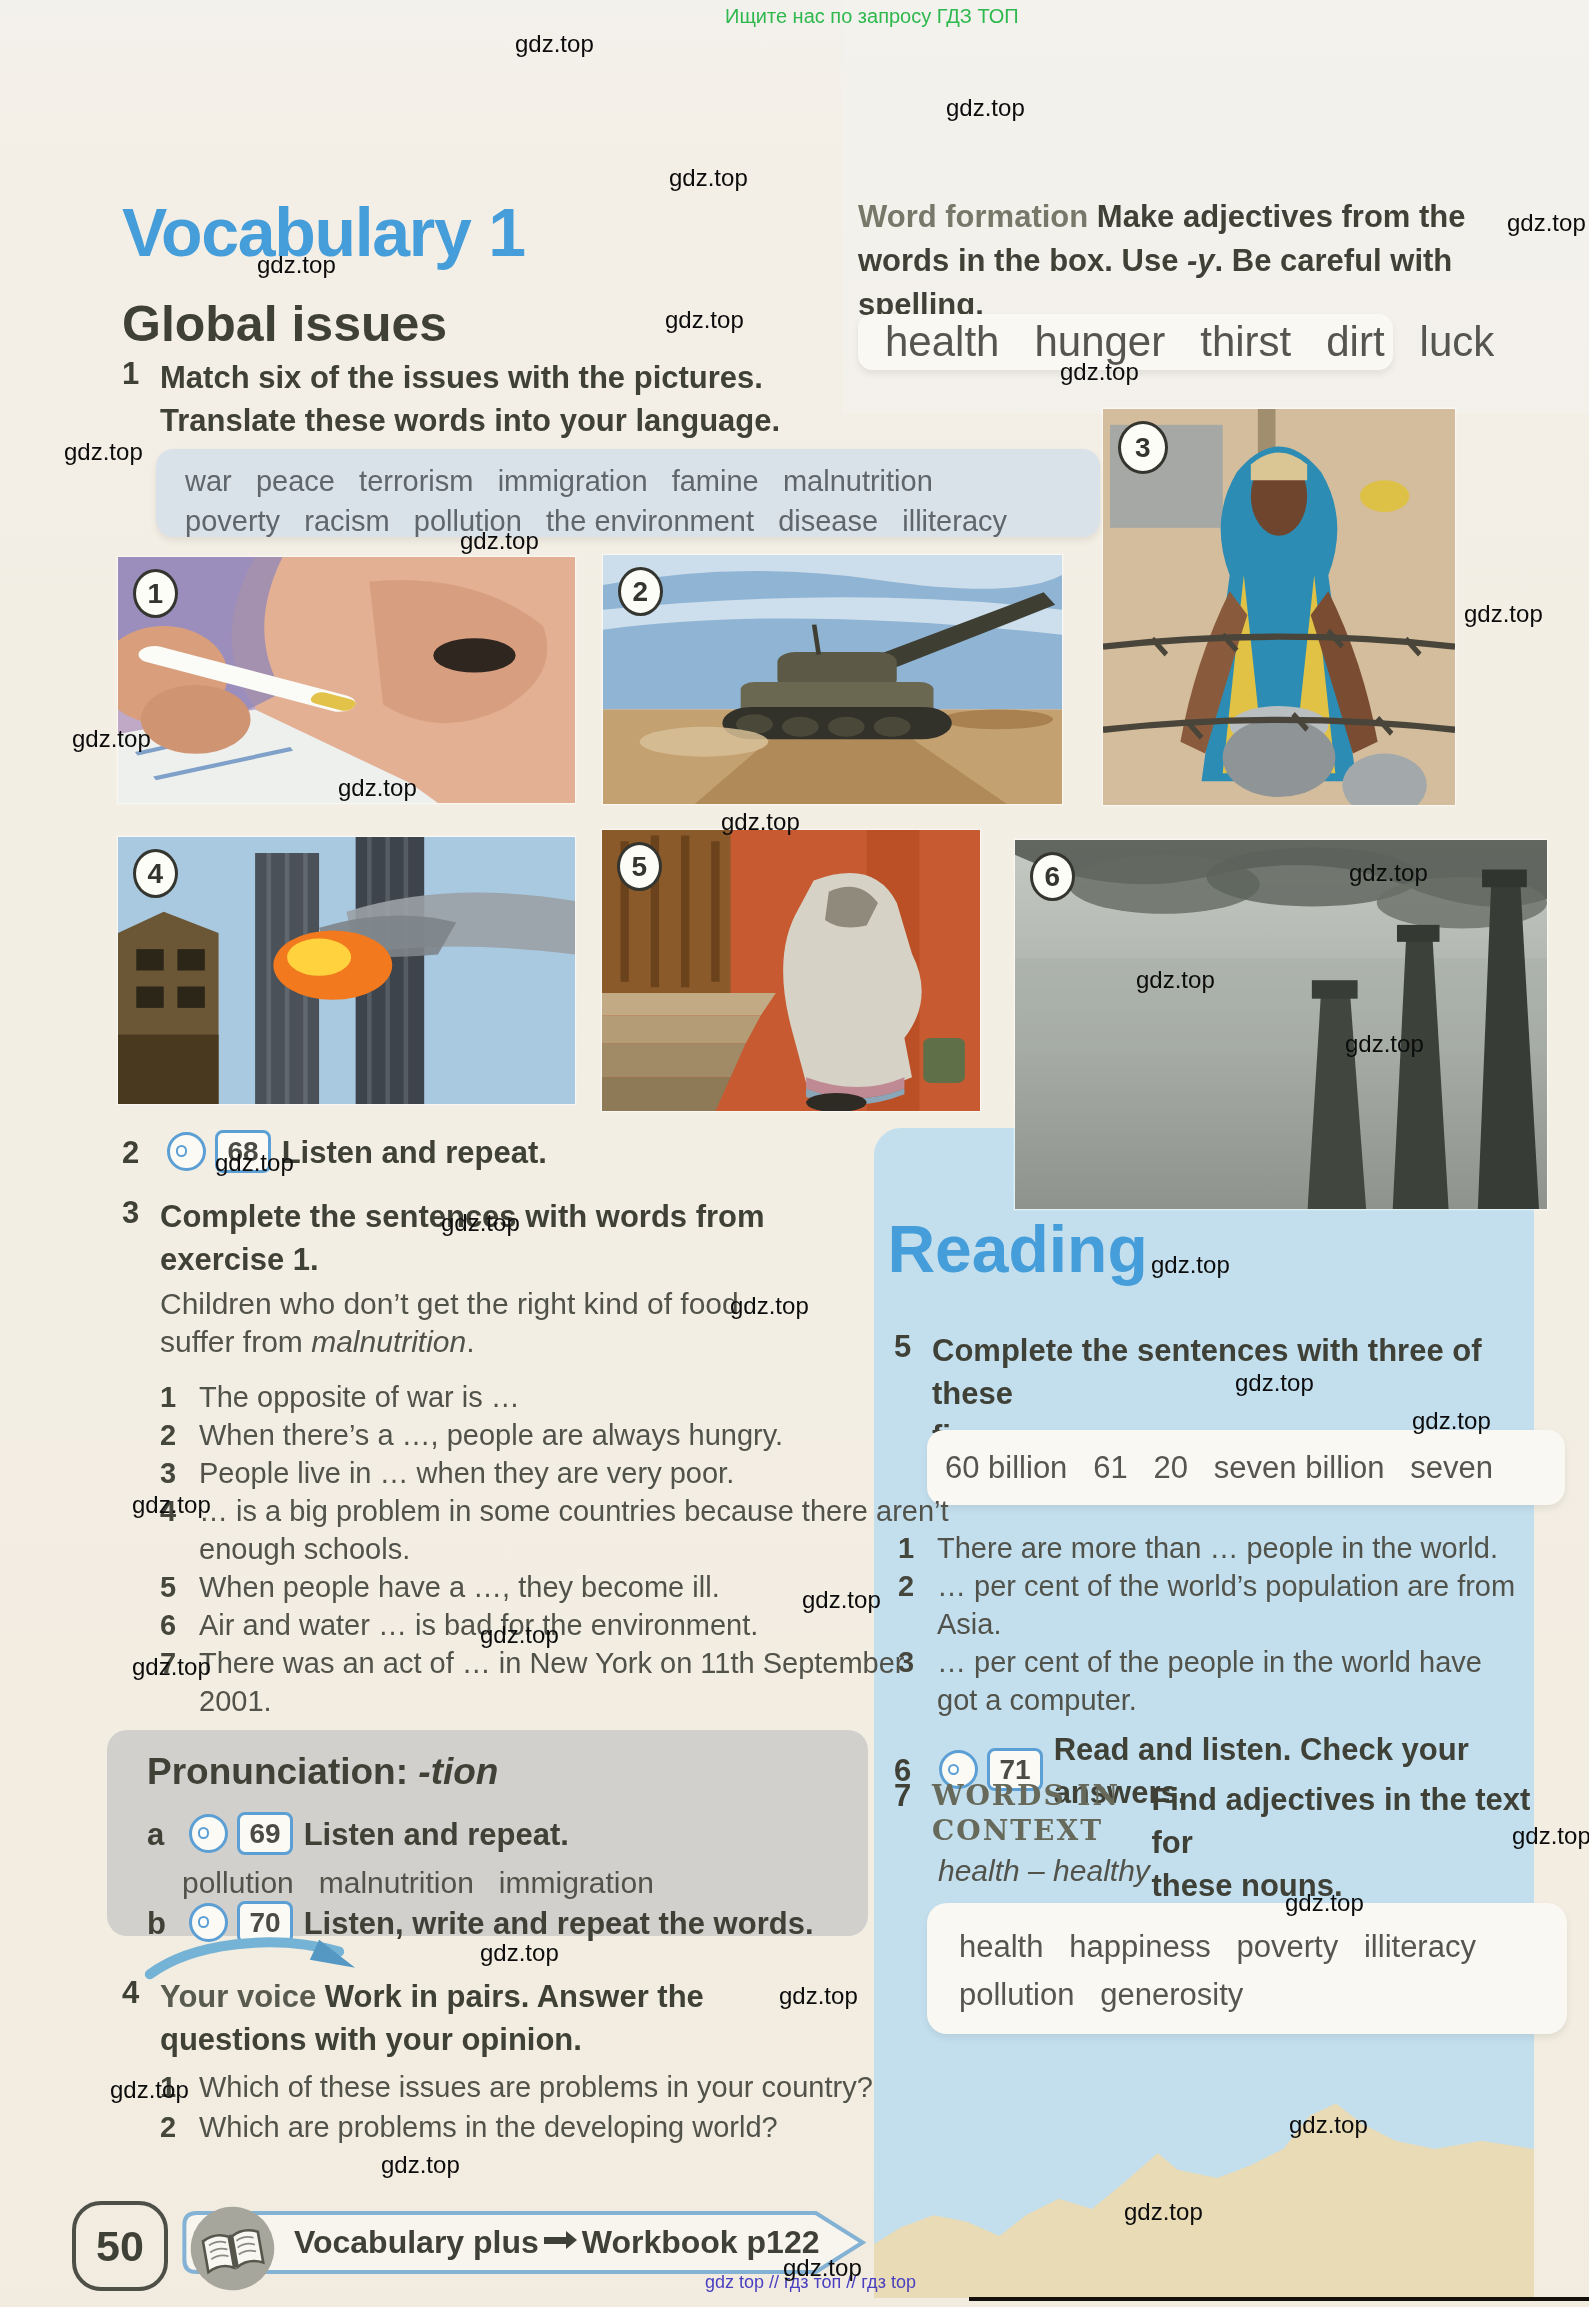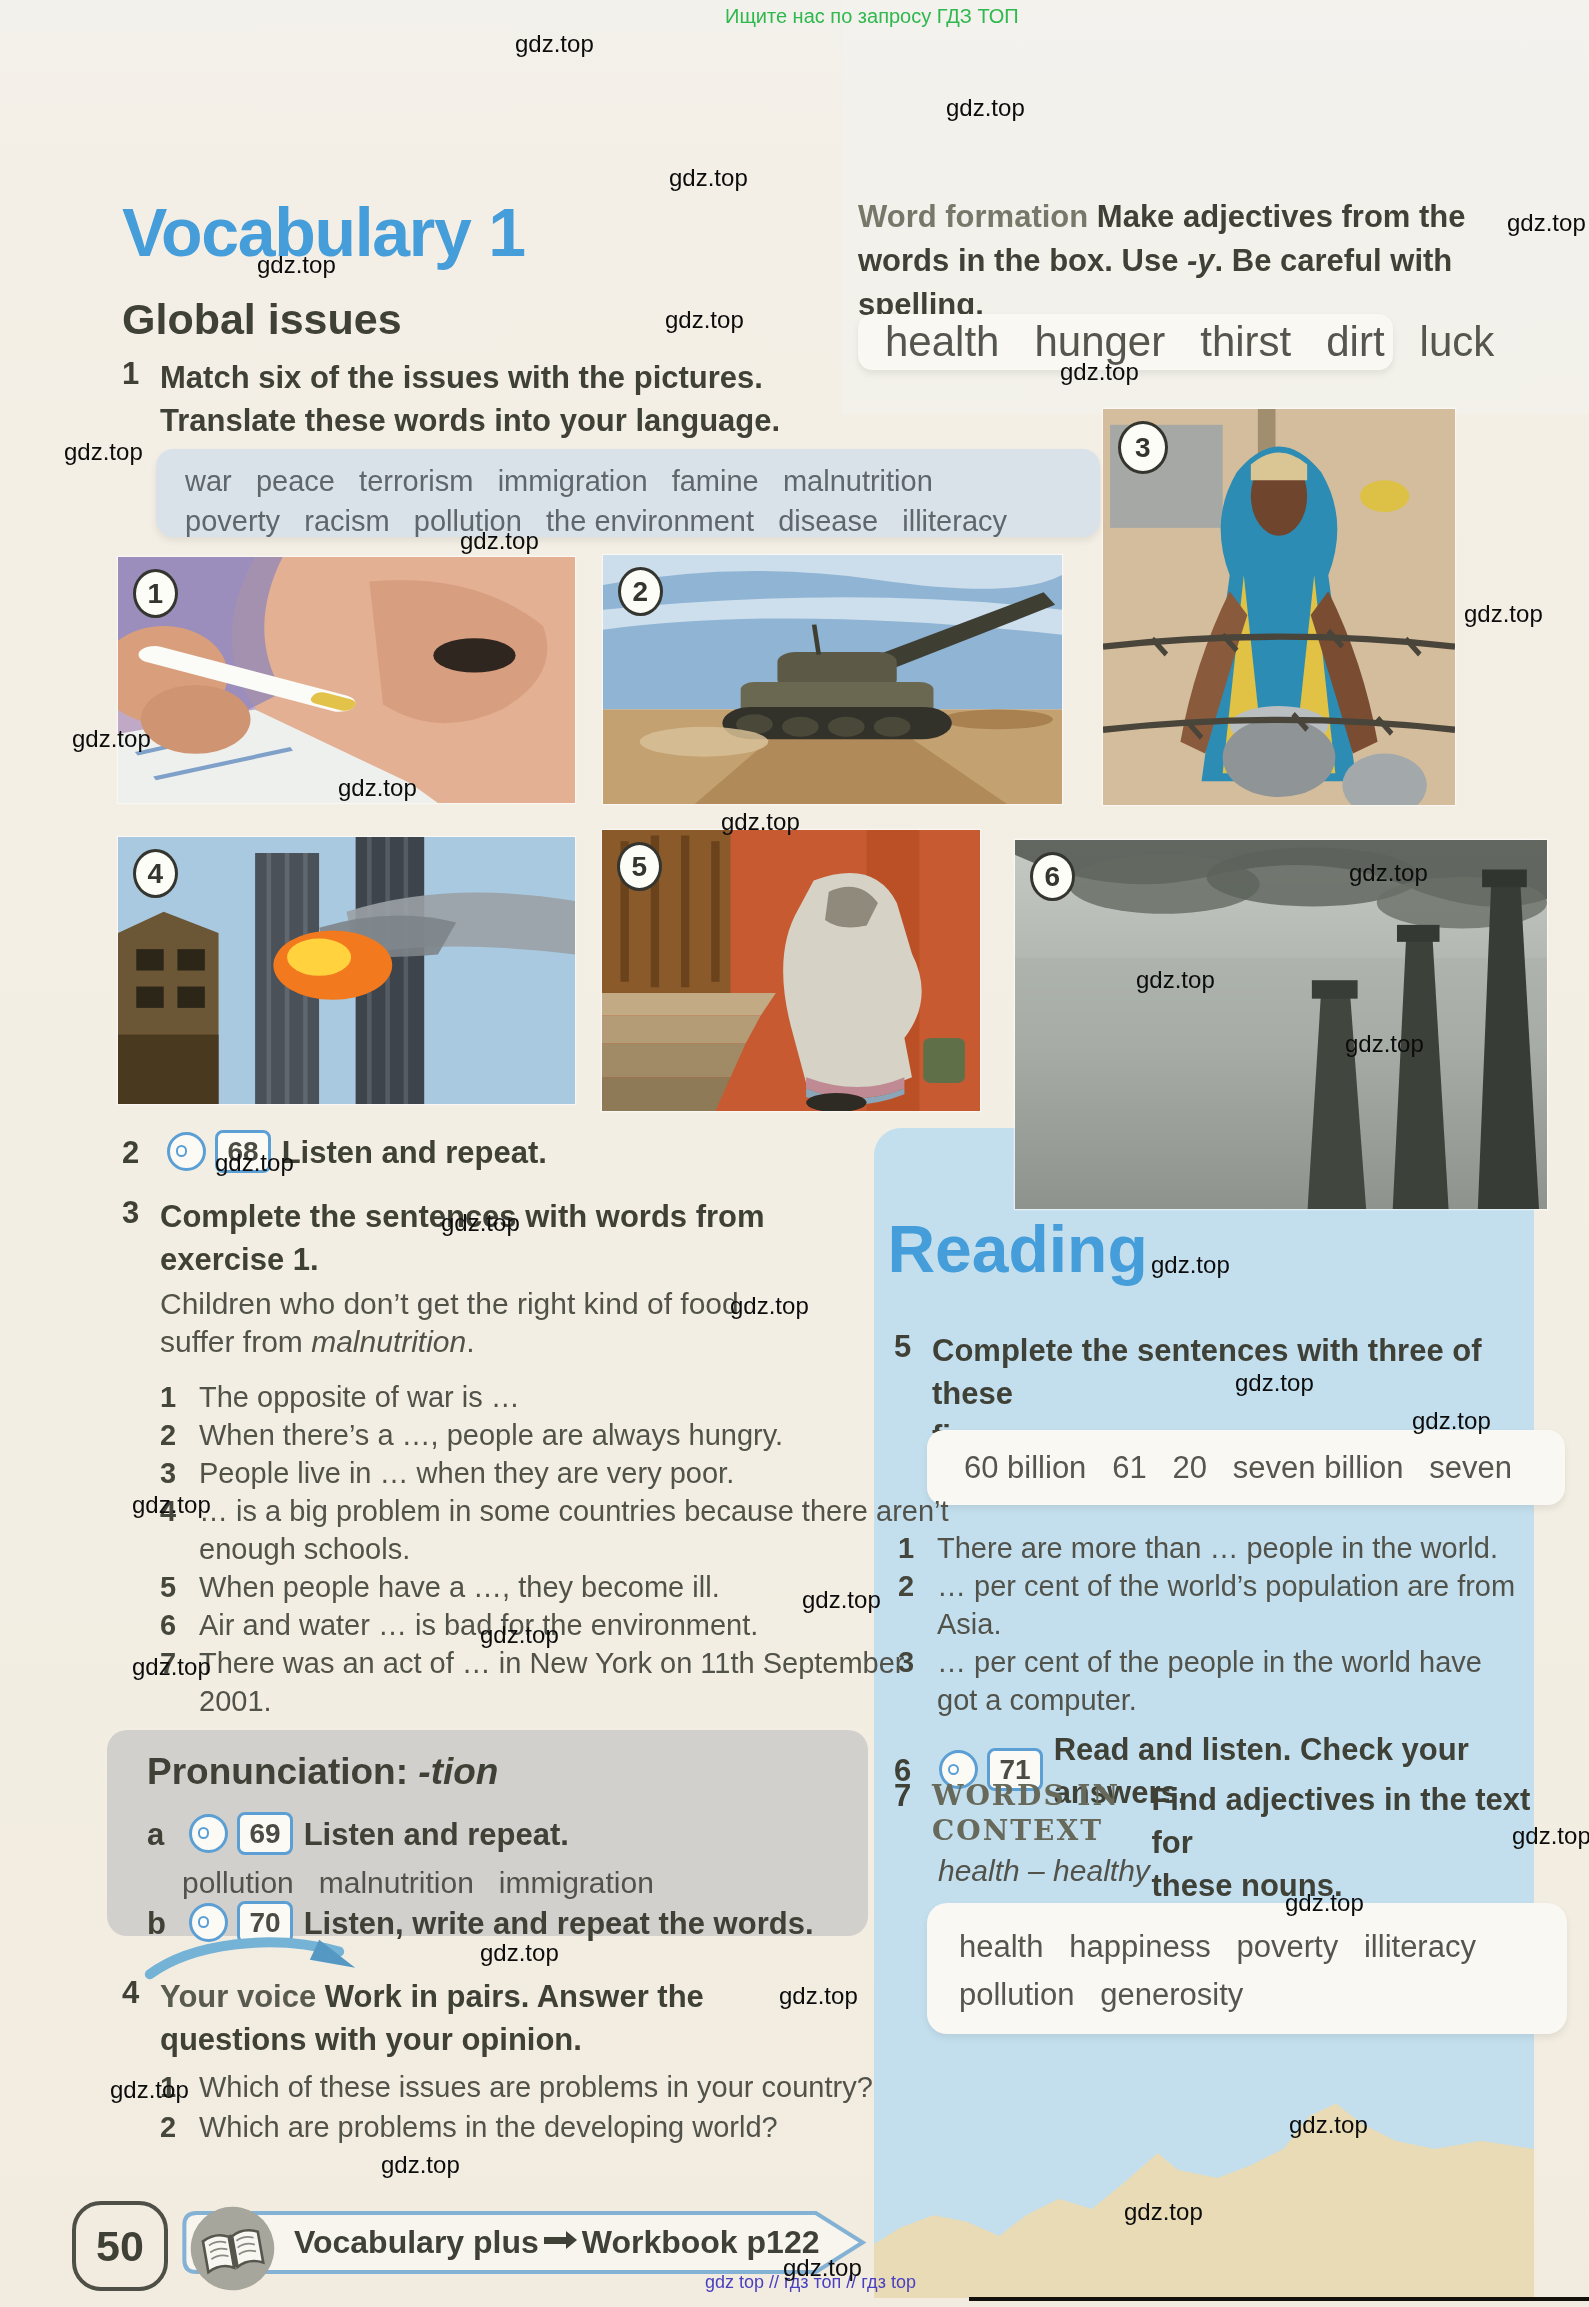--- a/index.html
+++ b/index.html
@@ -6,21 +6,21 @@
   .page{position:relative;width:1589px;height:2307px;overflow:hidden;
         background:linear-gradient(180deg,#f3f1ec 0%,#f4efe6 7%,#f3eee3 60%,#f2ece0 100%);
         font-family:"Liberation Sans",sans-serif;color:#51524a;}
   .abs{position:absolute;}
   .pre{white-space:pre;}
   .it{font-style:italic;}
   .topband{position:absolute;left:842px;top:0;width:747px;height:414px;background:#f3f2ee;opacity:.55;}
   .topnote{position:absolute;left:725px;top:5.3px;font-size:20px;color:#2eb84e;}
   .wm{position:absolute;font-size:24px;color:#0c0c0c;white-space:nowrap;z-index:60;}
   .title{font-size:68px;font-weight:bold;color:#459dd9;letter-spacing:-1.3px;}
-  .subtitle{font-size:43px;font-weight:bold;color:#3f4036;}
+  .subtitle{font-size:50px;font-weight:bold;color:#3f4036;}
   .exrow{display:flex;align-items:flex-start;}
   .exnum{width:38px;flex:none;font-weight:bold;font-size:31px;color:#3f4036;}
   .exbody{font-weight:bold;font-size:31px;line-height:43px;color:#3f4036;}
   .reg{font-weight:normal;font-size:30px;line-height:38px;color:#51524a;}
   .wbox{background:#d9e2e9;border-radius:17.4px;box-shadow:0 4px 6.7px rgba(80,80,70,.10);}
   .wbox .wline{font-size:29px;line-height:40px;color:#5f666c;}
   .whitebox{background:#faf8f3;border-radius:14.7px;box-shadow:0 4px 6.7px rgba(80,80,70,.10);}
   .photo{position:absolute;overflow:hidden;box-shadow:0 0 0 1.3px rgba(255,255,255,.5);}
   .photo svg{position:absolute;left:0;top:0;width:100%;height:100%;}
   .pnum{position:absolute;left:14.7px;top:12px;width:39px;height:43px;background:#fdfdf8;
@@ -192,21 +192,21 @@
     <div class="abs rtitle" style="left:13.4px;top:83px;">Reading</div>
 
     <div class="abs exrow" style="left:20px;top:201px;width:662px;">
       <span class="exnum">5</span>
       <span class="exbody">
         <span style="display:block">Complete the sentences with three of these</span>
         <span style="display:block">figures.</span>
       </span>
     </div>
 
-    <div class="abs whitebox" style="left:53px;top:302px;width:638px;height:75px;display:flex;align-items:center;padding-left:37px;box-sizing:border-box;overflow:hidden;border-radius:17.4px;">
+    <div class="abs whitebox" style="left:53px;top:302px;width:638px;height:75px;display:flex;align-items:center;padding-left:18px;box-sizing:border-box;overflow:hidden;border-radius:17.4px;">
       <span class="pre" style="font-size:31px;color:#55564e;">60 billion   61   20   seven billion   seven</span>
     </div>
 
     <div class="abs" style="left:24px;top:401px;width:628px;">
 
         <div class="li">
           <span class="num">1</span>
           <span class="txt">There are more than … people in the world.</span>
         </div>
 

